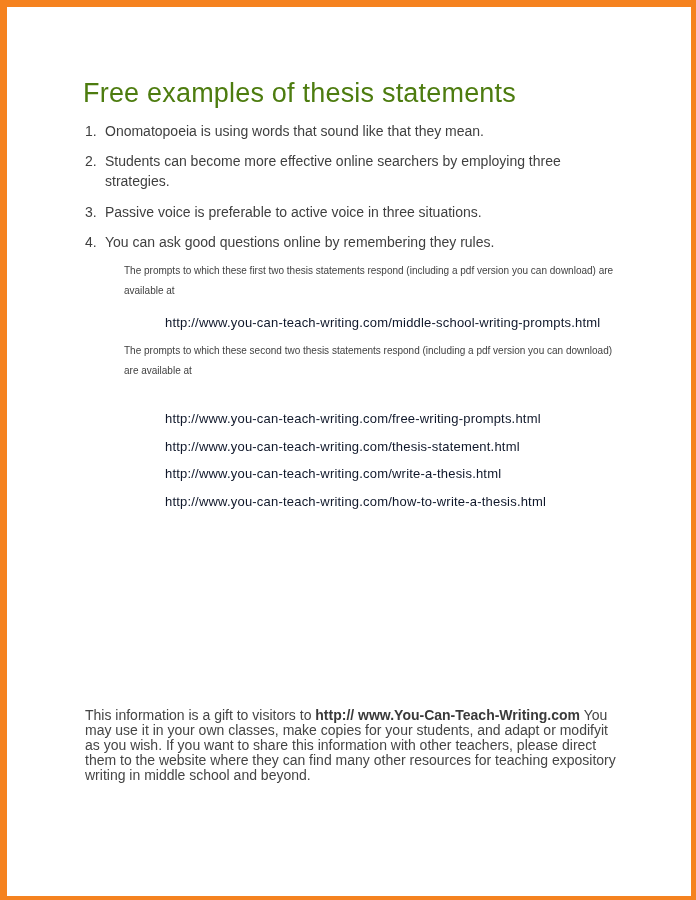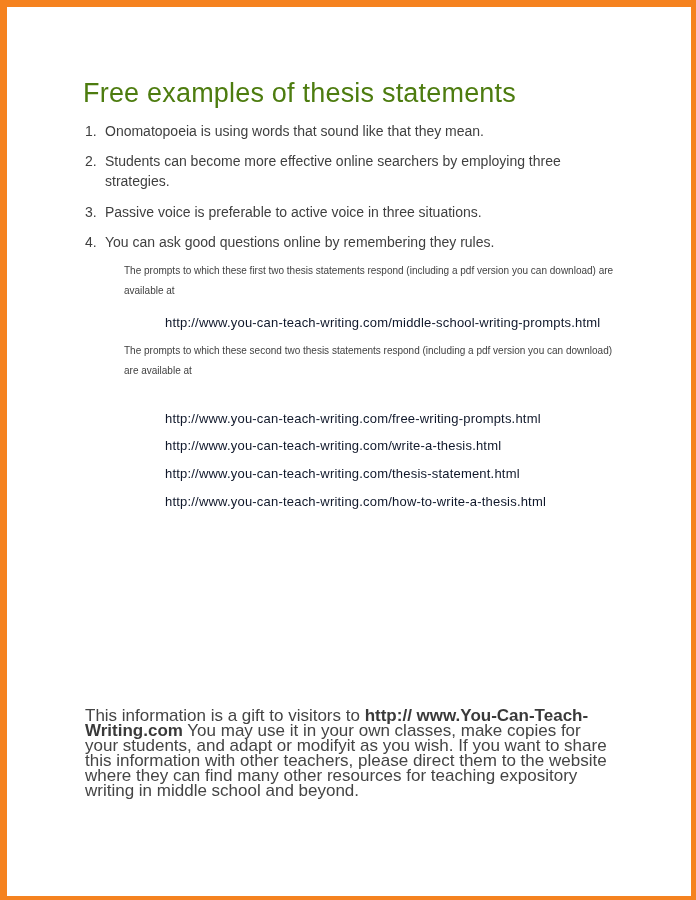--- a/index.html
+++ b/index.html
@@ -62,21 +62,21 @@
     letter-spacing: 0.2px;
   }
   .url-a { margin-top: 15px; }
   .url-b { margin-top: 31px; }
   .url-c { margin-top: 13px; }
   .url-d { margin-top: 14px; }
   .url-e { margin-top: 14px; }
   .footer-para {
     margin: 199px 0 0 78px;
     max-width: 532px;
-    font-size: 17px;
+    font-size: 14px;
     line-height: 15px;
     color: #454545;
   }
   .footer-para .site {
     font-weight: 700;
     color: #3a3a3a;
   }
 </style>
 </head>
 <body>
@@ -101,19 +101,19 @@
     <span class="num">4.</span>
     <span class="item-text">You can ask good questions online by remembering they rules.</span>
   </div>
 
   <p class="para para-1">The prompts to which these first two  thesis statements respond (including a pdf version you can download) are available at</p>
   <div class="url-line url-a">http://www.you-can-teach-writing.com/middle-school-writing-prompts.html</div>
 
   <p class="para para-2">The prompts to which these second two thesis statements respond (including a pdf version you can download) are available at</p>
   <div class="url-line url-b">http://www.you-can-teach-writing.com/free-writing-prompts.html</div>
 
+  <div class="url-line url-d">http://www.you-can-teach-writing.com/thesis-statement.html</div>
   <div class="url-line url-c">http://www.you-can-teach-writing.com/write-a-thesis.html</div>
-  <div class="url-line url-d">http://www.you-can-teach-writing.com/thesis-statement.html</div>
   <div class="url-line url-e">http://www.you-can-teach-writing.com/how-to-write-a-thesis.html</div>
 
   <p class="footer-para"><span>This information is a gift to visitors to </span><span class="site">http:// www.You-Can-Teach-Writing.com</span><span> You may use it in your own classes, make copies for your students, and adapt or modifyit as you wish. If you want to share this information with other teachers, please direct them to the website where they can find many other resources for teaching expository writing in middle school and beyond.</span></p>
 
 </div>
 
 </body></html>

